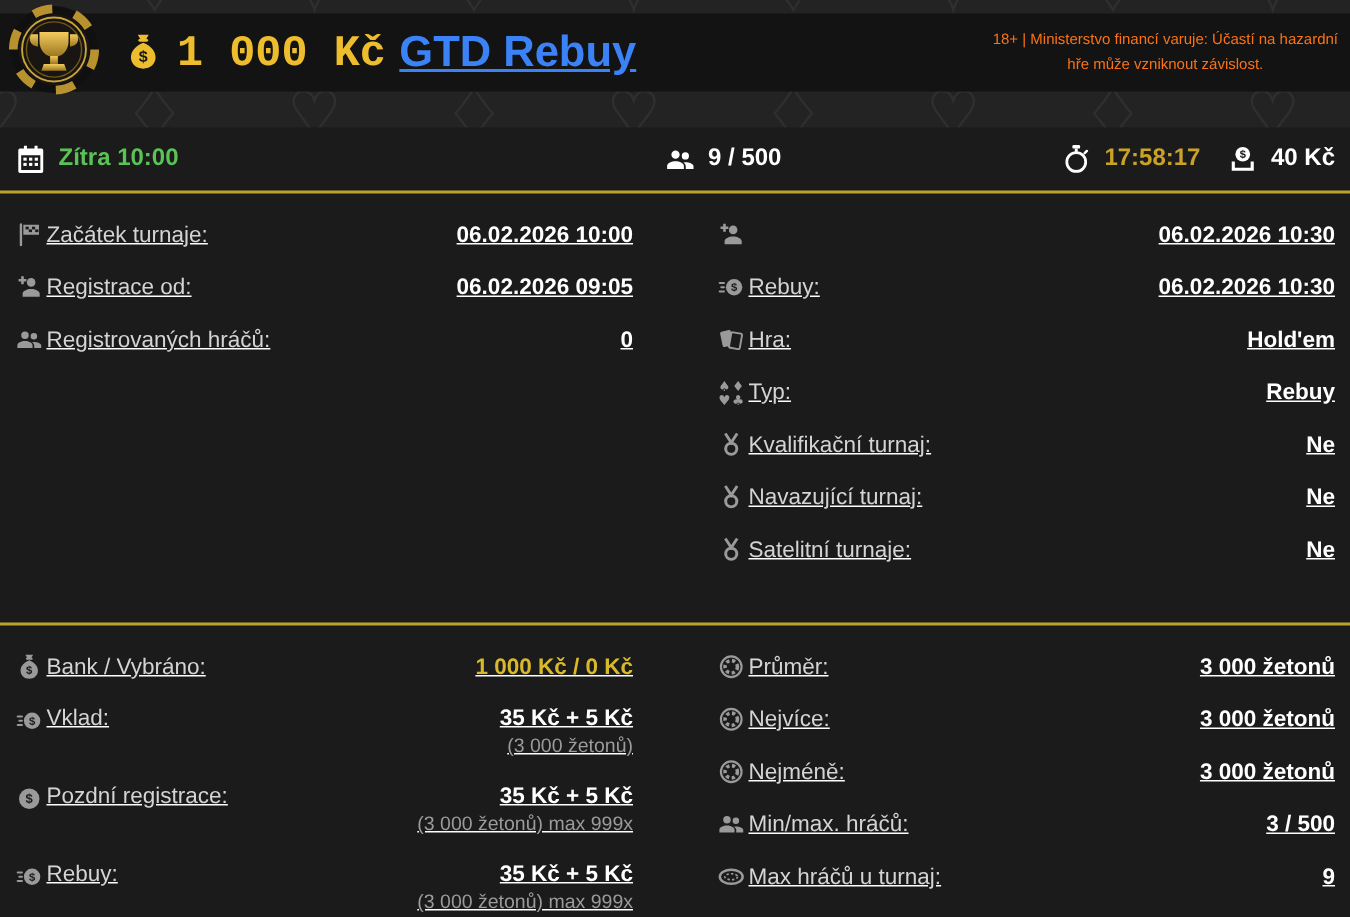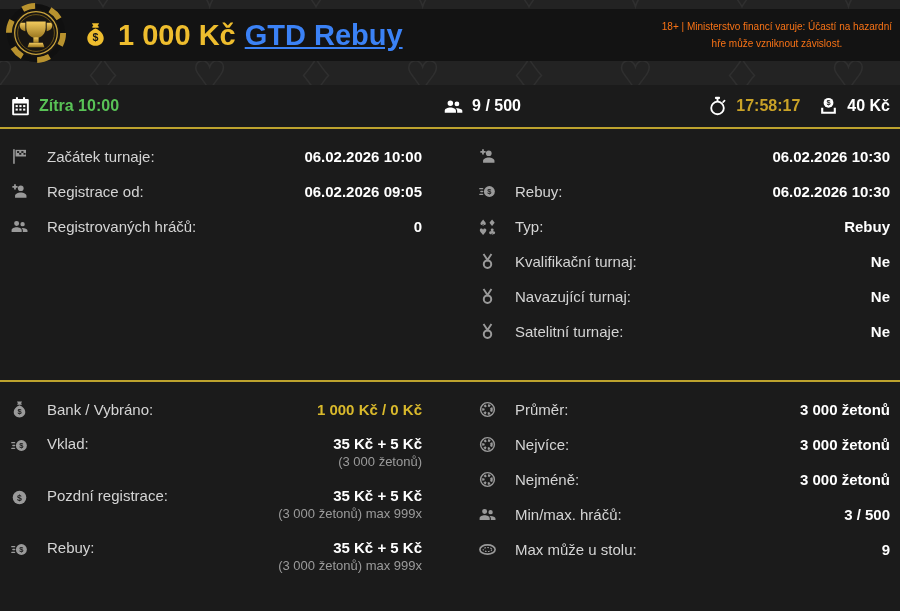--- a/index.html
+++ b/index.html
@@ -16,40 +16,40 @@
   .banner{position:relative;height:85px;background:var(--band-bg);overflow:hidden;}
   .pattern-row{position:absolute;left:-20px;white-space:nowrap;font-size:56px;letter-spacing:30px;
     color:transparent;-webkit-text-stroke:1.5px rgba(255,255,255,0.055);user-select:none;}
   .pattern-row.top{top:-46px;}
   .pattern-row.bottom{top:40px;}
   .header-bar{position:absolute;top:9px;left:0;right:0;height:52px;background:var(--bar-bg);
     display:flex;align-items:center;padding-right:8px;}
   .logo{position:absolute;top:2px;left:5px;width:62px;height:62px;z-index:3;}
   .title{display:flex;align-items:center;gap:9px;margin-left:82px;font-size:29px;font-weight:bold;line-height:1;}
   .title .bag{width:27px;height:27px;color:var(--gold);margin-top:-2px;}
-  .title-amount{color:var(--gold);}
+  .title-amount{color:var(--gold);font-family:Liberation Mono, monospace;}
   .title-rest{color:#3b82f6;text-decoration:underline;}
   .warning{margin-left:auto;text-align:center;font-size:10px;line-height:17px;color:#f97316;}
 
   
   .statusbar{height:42px;display:grid;grid-template-columns:1fr auto 1fr;align-items:center;padding:0 10px;}
   .sb-item{display:flex;align-items:center;gap:8px;font-size:16px;font-weight:bold;}
   .sb-icon{width:21px;height:21px;color:#fff;flex:none;}
   .sb-left{justify-self:start;}
   .sb-center{transform:translateX(32px);}
   .sb-right{justify-self:end;display:flex;gap:18px;justify-content:center;}
   .sb-schedule{color:var(--green);}
   .sb-timer{color:var(--timer-gold);}
 
   .divider{height:2px;background:var(--divider);}
 
   
   .info-grid{display:grid;grid-template-columns:1fr 1fr;column-gap:56px;padding:10px 10px 0;}
   .section-1{padding-bottom:31px;}
-  .info-row{display:flex;align-items:center;gap:18px;min-height:35px;font-size:15px;}
+  .info-row{display:flex;align-items:center;gap:2px;min-height:35px;font-size:15px;text-decoration:underline;}
   .info-row.has-sub{align-items:flex-start;min-height:52px;padding-top:8px;}
   .row-icon{width:19px;height:19px;color:var(--icon);flex:none;}
   .info-row.has-sub .row-icon{margin-top:1px;}
   .row-label{color:var(--label);white-space:nowrap;}
   .row-value{margin-left:auto;font-weight:bold;text-align:right;white-space:nowrap;}
   .value-block{margin-left:auto;display:flex;flex-direction:column;align-items:flex-end;}
   .row-sub{font-size:13px;font-weight:normal;color:var(--sub);margin-top:2px;white-space:nowrap;}
   .gold-value{color:var(--bank-gold);}
 </style>
 </head>
@@ -243,20 +243,27 @@
     </div>
     <div class="info-row">
       <svg class="row-icon">
           <use href="#i-rebuy"></use>
         </svg>
       <span class="row-label">Rebuy:</span>
       <span class="row-value">06.02.2026 10:30</span>
     </div>
     <div class="info-row">
       <svg class="row-icon">
+          <use href="#i-cards"></use>
+        </svg>
+      <span class="row-label">Hra:</span>
+      <span class="row-value">Hold'em</span>
+    </div>
+    <div class="info-row">
+      <svg class="row-icon">
           <use href="#i-suits"></use>
         </svg>
       <span class="row-label">Typ:</span>
       <span class="row-value">Rebuy</span>
     </div>
     <div class="info-row">
       <svg class="row-icon">
           <use href="#i-medal"></use>
         </svg>
       <span class="row-label">Kvalifikační turnaj:</span>
@@ -347,17 +354,17 @@
       <svg class="row-icon">
           <use href="#i-group"></use>
         </svg>
       <span class="row-label">Min/max. hráčů:</span>
       <span class="row-value">3 / 500</span>
     </div>
     <div class="info-row">
       <svg class="row-icon">
           <use href="#i-table"></use>
         </svg>
-      <span class="row-label">Max může u stolu:</span>
+      <span class="row-label">Max hráčů u turnaj:</span>
       <span class="row-value">9</span>
     </div>
   </div>
 </div>
 
 </body></html>

